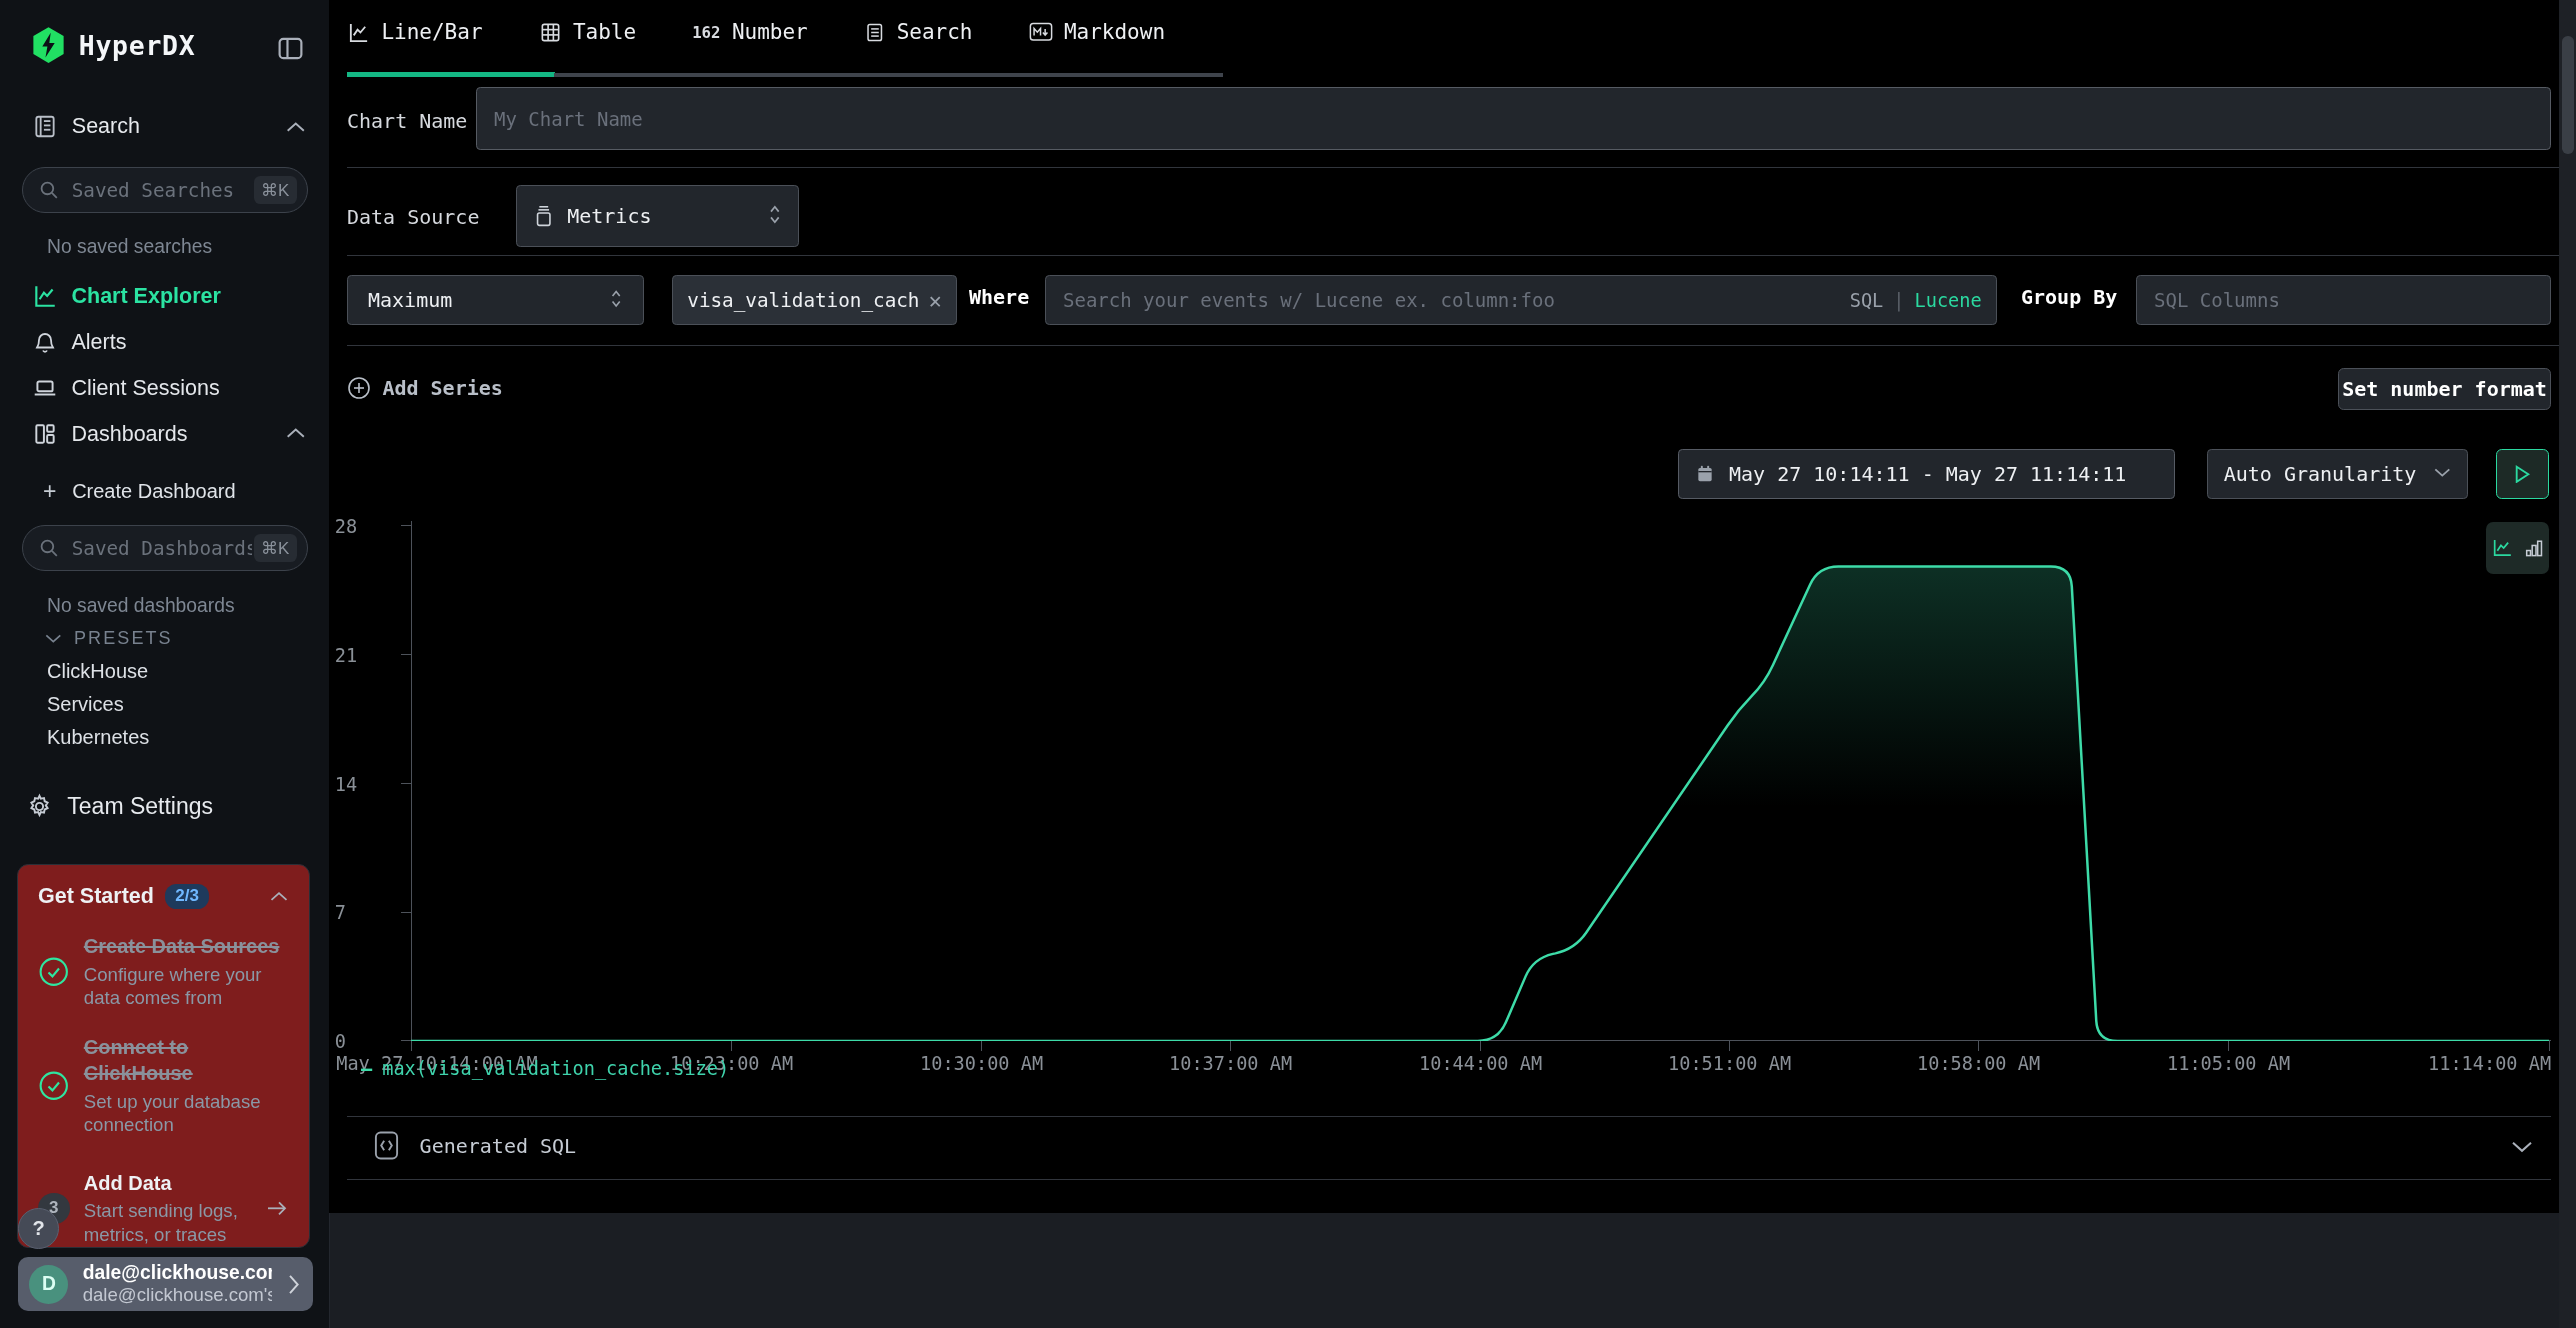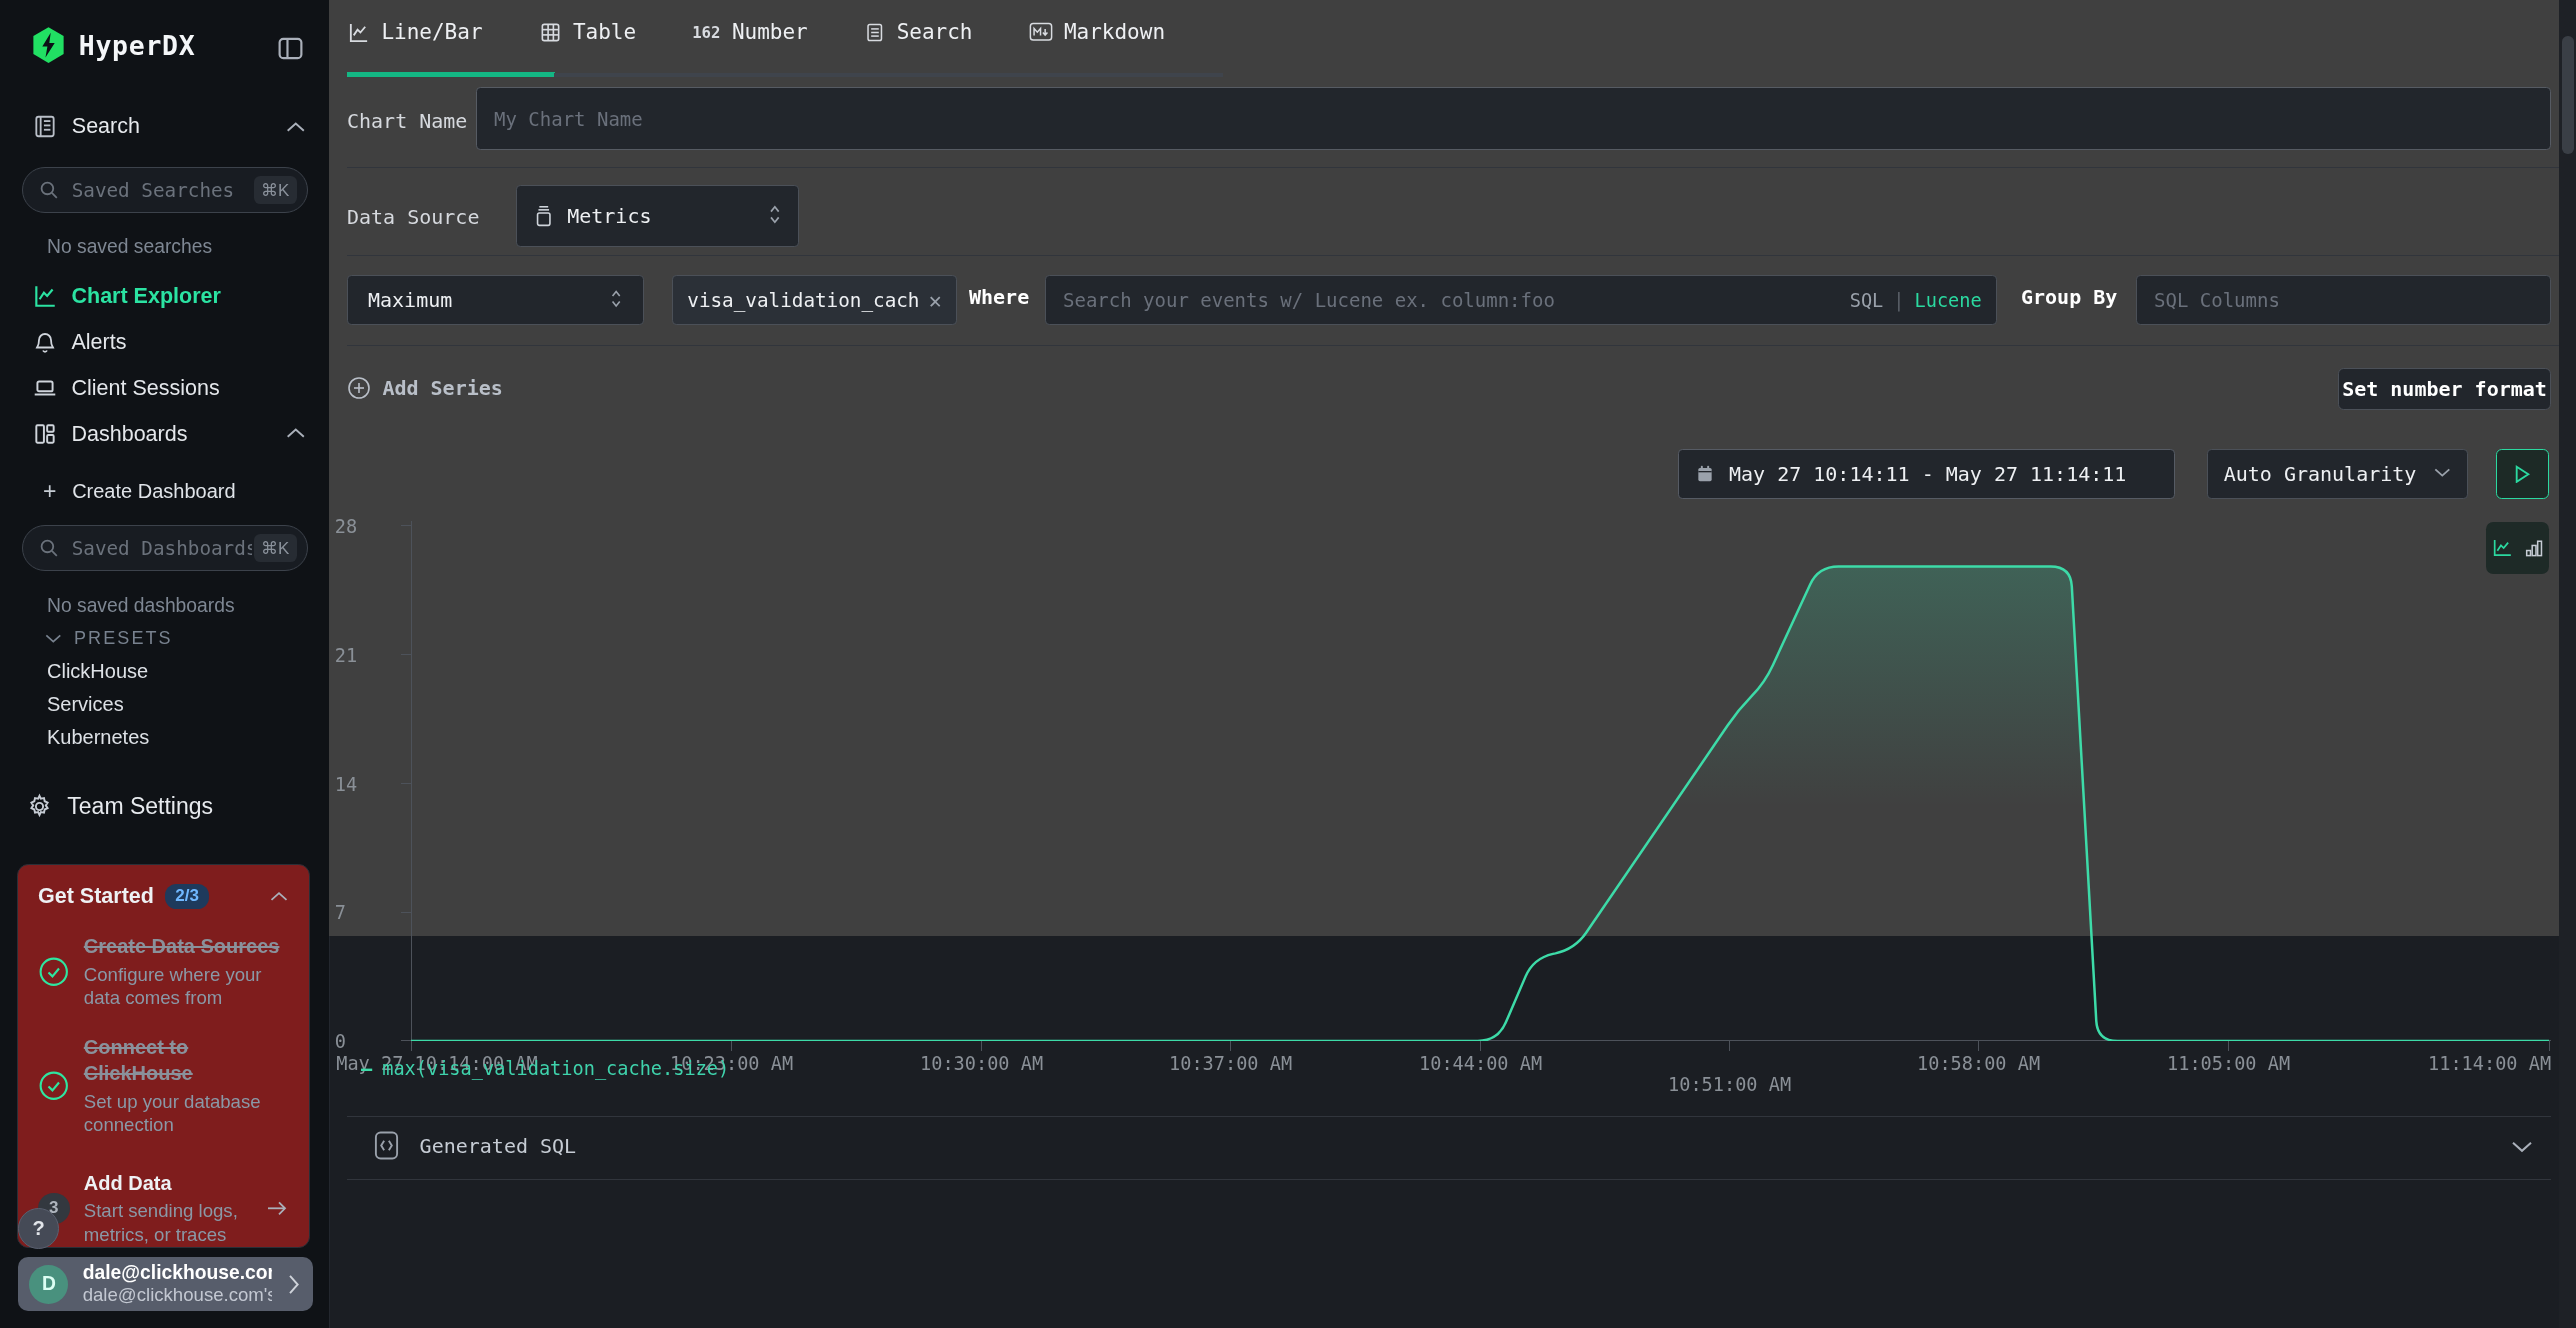--- a/index.html
+++ b/index.html
@@ -27,21 +27,21 @@
   .gs-strike{color:#8a919b;font-size:20px;font-weight:bold;text-decoration:line-through;line-height:26.5px;}
   .gs-sub{color:#8a98a6;font-size:18.6px;line-height:23.6px;margin-top:2.9px;}
   .gs-num{width:31.5px;height:31.5px;border-radius:50%;background:#33383f;color:#aeb4bd;font-size:17px;font-weight:bold;display:flex;align-items:center;justify-content:center;flex:none;align-self:center;}
   .check-circle{width:31.5px;height:31.5px;flex:none;align-self:center;}
   .help-circle{position:absolute;left:18px;top:1208px;width:39px;height:39px;border-radius:50%;background:#454a56;border:1.4px solid #5a6070;color:#e2e5ea;font-size:20px;font-weight:bold;display:flex;align-items:center;justify-content:center;z-index:5;}
   .user-chip{position:absolute;left:18px;top:1257px;width:295px;height:54px;background:#575d6b;border-radius:10px;display:flex;align-items:center;padding:0 11.4px;box-sizing:border-box;gap:14.3px;}
   .avatar{width:39px;height:39px;border-radius:50%;background:#49917e;color:#dcfef3;font-size:19.3px;font-weight:bold;display:flex;align-items:center;justify-content:center;flex:none;}
   .user-email{color:#ffffff;font-weight:bold;font-size:19.3px;line-height:22px;white-space:nowrap;}
   .user-team{color:#c3c8d2;font-size:18.6px;line-height:21.5px;white-space:nowrap;}
   
-  #main{position:absolute;left:329px;top:0;width:2247px;height:936px;background:#404040;font-family:"DejaVu Sans Mono",monospace;}
+  #main{position:absolute;left:329px;top:0;width:2247px;height:1213px;background:#000000;font-family:"DejaVu Sans Mono",monospace;}
   .tab{display:flex;align-items:center;gap:11.4px;color:#eef0f3;font-size:21px;}
   .tab .ic{color:#d8dbe0;display:flex;}
   .divider{position:absolute;left:18px;width:2212px;height:1.4px;background:#31353c;}
   .f-label{position:absolute;color:#d6d9de;font-size:20px;}
   .box{position:absolute;box-sizing:border-box;background:#22262c;border:1.4px solid #4b5058;border-radius:4.3px;display:flex;align-items:center;}
   .box input{width:100%;background:transparent;border:none;outline:none;color:#e8eaee;font-family:"DejaVu Sans Mono",monospace;font-size:19px;padding:0 17px;}
   .box input::placeholder{color:#6a707b;}
   .sel-text{color:#eef0f3;font-size:20px;}
   .updown{margin-left:auto;color:#9aa1ab;}
   .tag-x{color:#9aa1ab;font-size:21.5px;margin-left:auto;}
@@ -425,21 +425,21 @@
         <div class="axis-label-y mono" style="left: 5.7px; top: 784px;">14</div>
         <div class="axis-label-y mono" style="left: 5.7px; top: 655px;">21</div>
         <div class="axis-label-y mono" style="left: 5.7px; top: 526px;">28</div>
       </div>
     <div id="x-axis-labels">
         <div class="axis-label-x mono" style="left: 7.2px; top: 1053px;">May 27 10:14:00 AM</div>
         <div class="axis-label-x mono" style="left: 341px; top: 1053px;">10:23:00 AM</div>
         <div class="axis-label-x mono" style="left: 591px; top: 1053px;">10:30:00 AM</div>
         <div class="axis-label-x mono" style="left: 840px; top: 1053px;">10:37:00 AM</div>
         <div class="axis-label-x mono" style="left: 1090px; top: 1053px;">10:44:00 AM</div>
-        <div class="axis-label-x mono" style="left: 1339px; top: 1053px; margin-top: 21px;">10:51:00 AM</div>
+        <div class="axis-label-x mono" style="left: 1339px; top: 1053px;">10:51:00 AM</div>
         <div class="axis-label-x mono" style="left: 1588px; top: 1053px;">10:58:00 AM</div>
         <div class="axis-label-x mono" style="left: 1838px; top: 1053px;">11:05:00 AM</div>
         <div class="axis-label-x mono" style="left: 2099px; top: 1053px;">11:14:00 AM</div>
       </div>
     <div id="axis-ticks">
         <div class="tickmark" style="left: 72px; width: 10.7px; height: 1.4px; top: 1040px;"></div>
         <div class="tickmark" style="left: 72px; width: 10.7px; height: 1.4px; top: 912px;"></div>
         <div class="tickmark" style="left: 72px; width: 10.7px; height: 1.4px; top: 783px;"></div>
         <div class="tickmark" style="left: 72px; width: 10.7px; height: 1.4px; top: 654px;"></div>
         <div class="tickmark" style="left: 72px; width: 10.7px; height: 1.4px; top: 525px;"></div>

